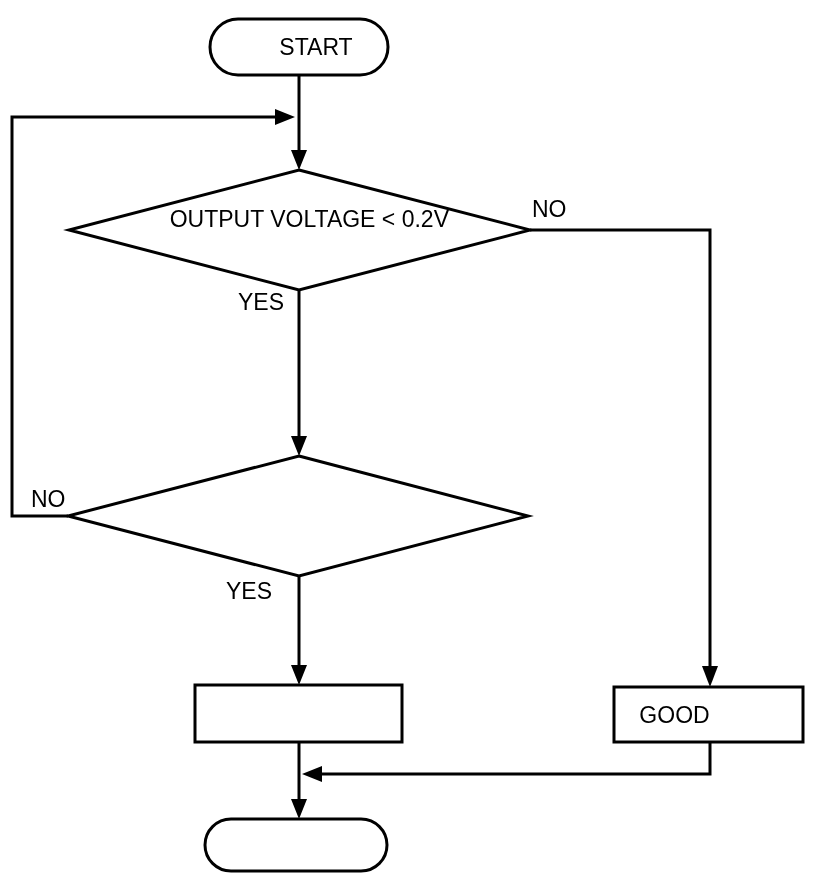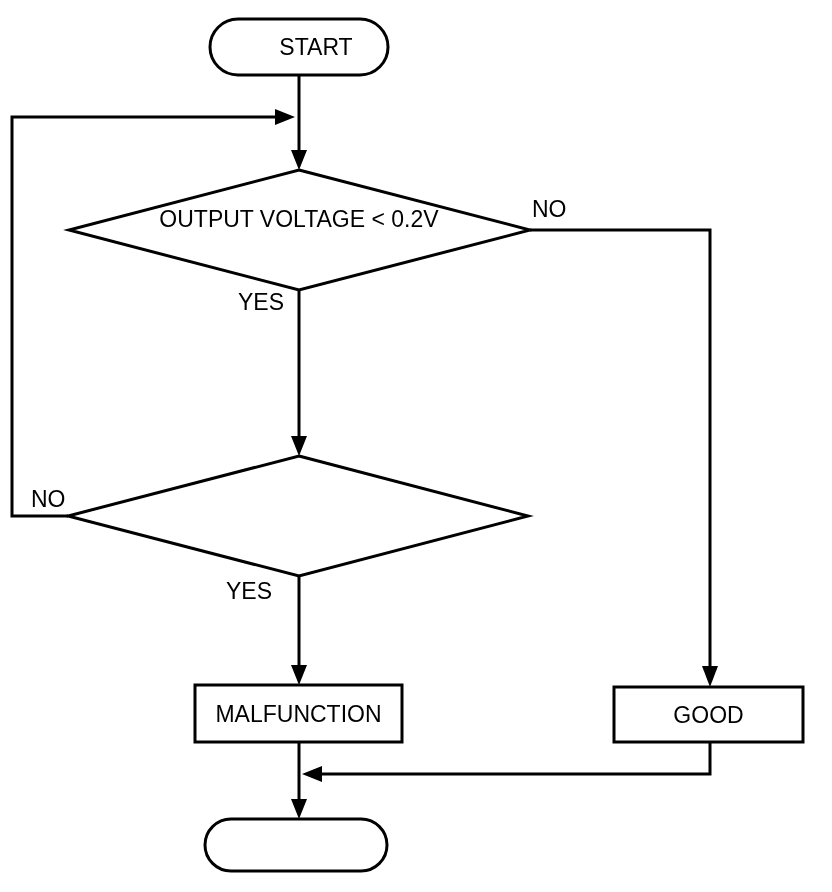--- a/index.html
+++ b/index.html
@@ -29,21 +29,21 @@
     white-space: nowrap;
   }
   .lbl.center {
     display: flex;
     align-items: center;
     justify-content: center;
     text-align: center;
   }
   .diamond-text {
     position: absolute;
-    text-align: center;
+    text-align: right;
     font-size: 23px;
   }
 </style>
 </head>
 <body>
 
 <div class="stage">
 
   <svg width="832" height="892" viewBox="0 0 832 892">
     <g stroke="#000000" stroke-width="3" fill="none">
@@ -86,23 +86,22 @@
   </svg>
 
   <div class="lbl center" style="left:210px; top:19px; width:212px; height:56px;">START</div>
 
   <div class="diamond-text" style="left:149px; top:206px; width:300px; line-height:26px;">
     <span class="row">OUTPUT VOLTAGE</span>
     <span class="row">&lt; 0.2V</span>
   </div>
 
 
-  <div class="lbl center" style="left:195px; top:685px; width:207px; height:57px;">MALFUNCTION</div>
 
-  <div class="lbl center" style="left:614px; top:687px; width:189px; height:55px;">GOOD</div>
+  <div class="lbl center" style="left:580px; top:687px; width:189px; height:55px;">GOOD</div>
 
 
   <div class="lbl" style="left:532px; top:196px;">NO</div>
 
   <div class="lbl" style="left:238px; top:289px;">YES</div>
 
   <div class="lbl" style="left:31px; top:486px;">NO</div>
 
   <div class="lbl" style="left:226px; top:578px;">YES</div>
 

